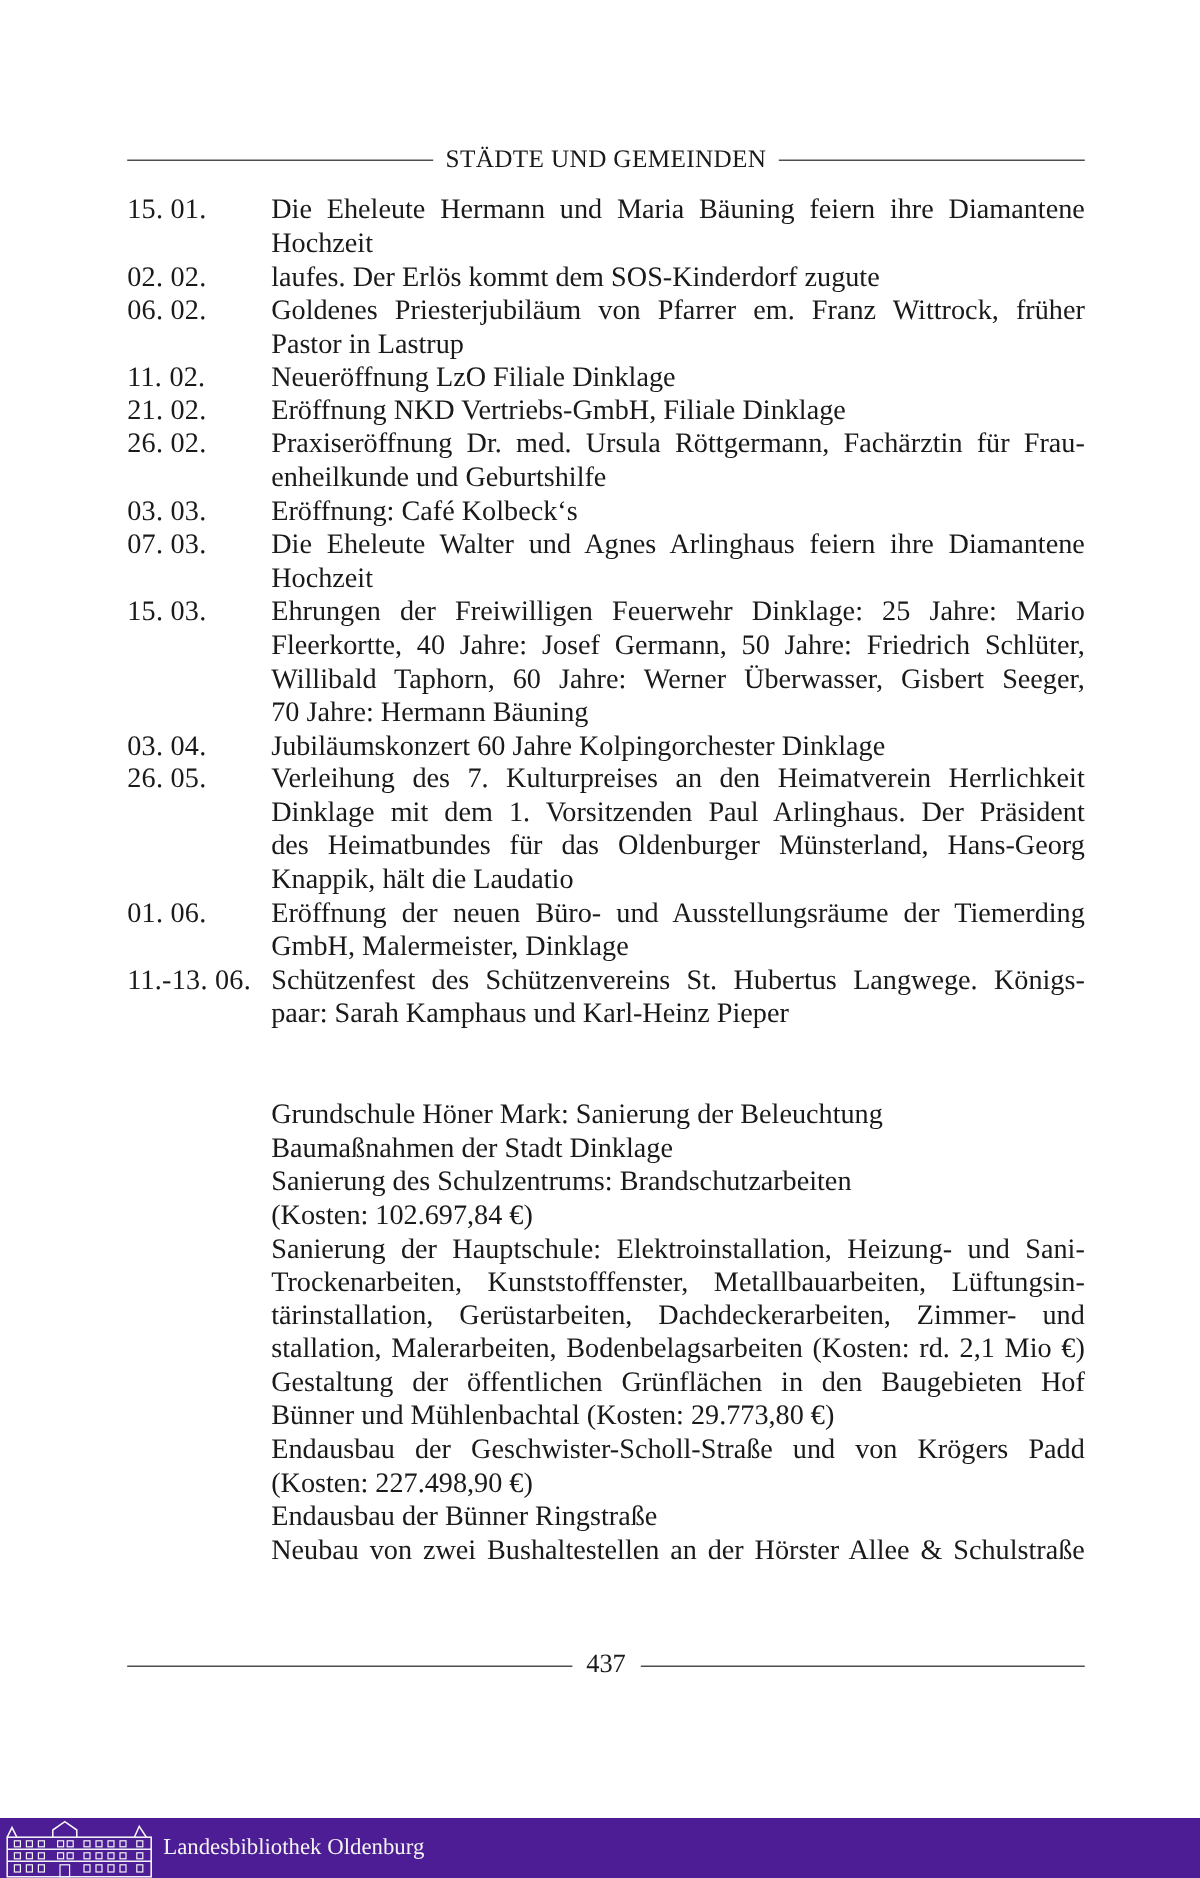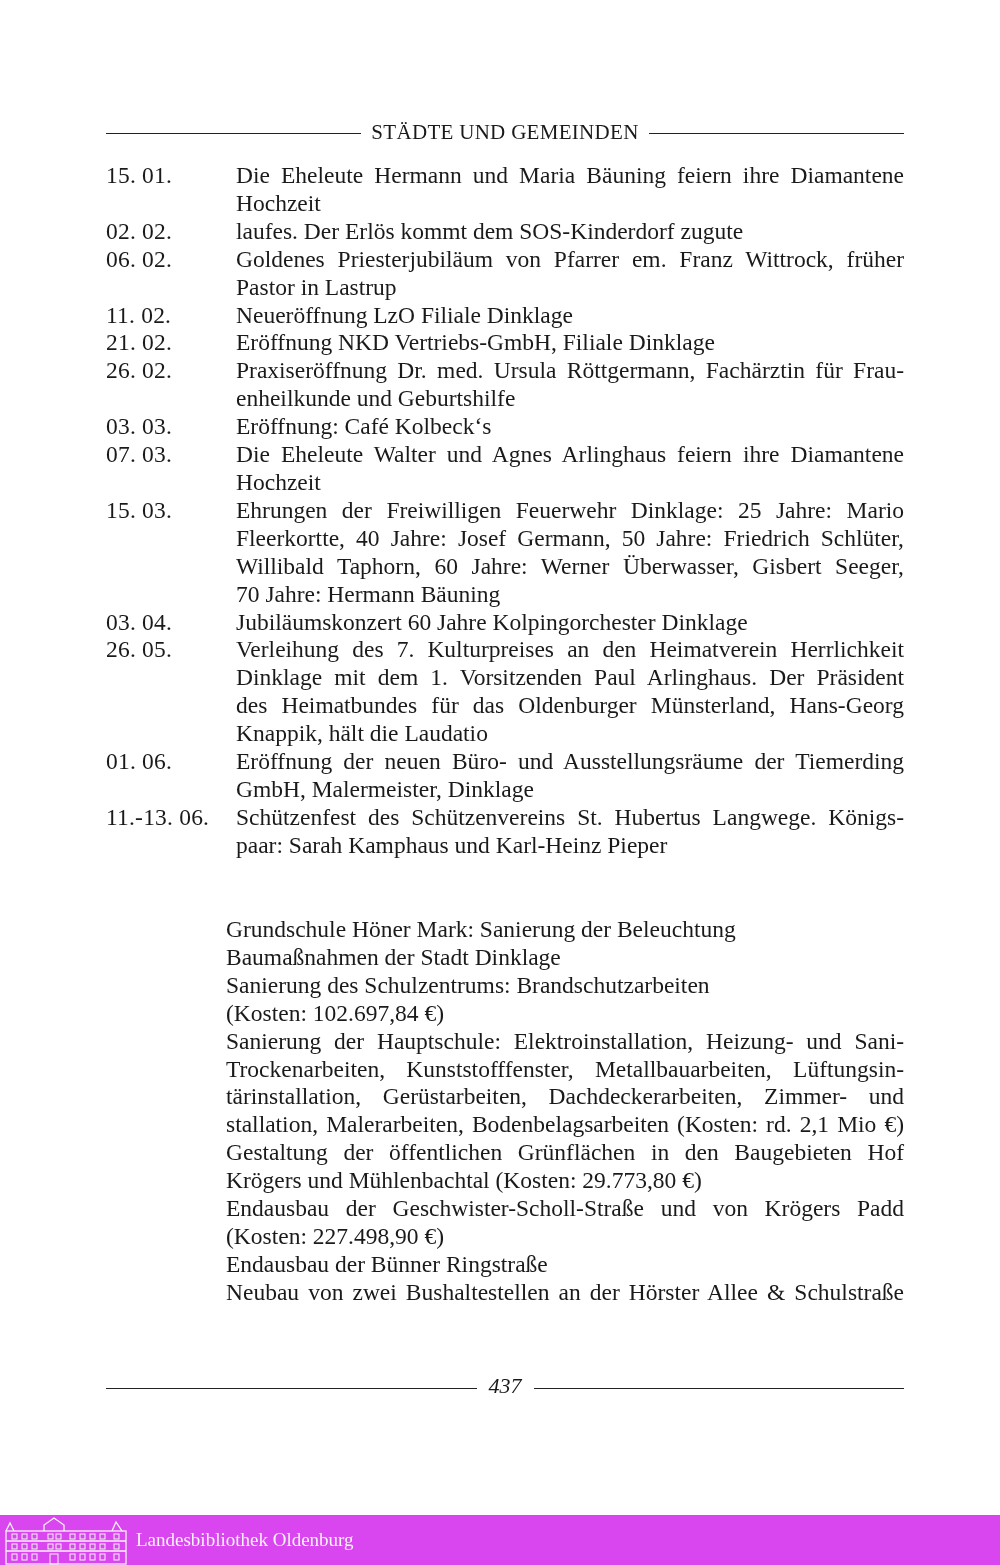--- a/index.html
+++ b/index.html
@@ -11,38 +11,38 @@
   .running-head {
     position: absolute; top: 119px; left: 106px; width: 798px; height: 26px;
     display: flex; align-items: center; gap: 10px;
   }
   .running-head .rule { flex: 1; height: 1px; background: #222; margin-top: 2px; }
   .running-head .title { font-size: 21px; letter-spacing: 0.3px; white-space: nowrap; text-align: right; }
 
   .entries { position: absolute; top: 162px; left: 106px; width: 798px; }
   .entry { display: flex; font-size: 23.5px; line-height: 27.9px; }
   .entry .date { width: 120px; flex: 0 0 120px; white-space: nowrap; letter-spacing: 0.2px; }
-  .entry .text { flex: 1; text-align: justify; margin-left: 10px; }
+  .entry .text { flex: 1; text-align: justify; }
   .entry .text span { display: block; text-align: justify; text-align-last: justify; white-space: nowrap; }
   .entry .text span.last { text-align-last: left; }
 
   .baulist { position: absolute; top: 916px; left: 226px; width: 678px; font-size: 23.5px; line-height: 27.9px; }
   .baulist .line { display: block; white-space: nowrap; text-align: justify; text-align-last: justify; }
   .baulist .line.last { text-align-last: left; }
 
   .page-foot {
     position: absolute; top: 1372px; left: 106px; width: 798px; height: 28px;
-    display: flex; align-items: center; gap: 12px; font-style: italic;
+    display: flex; align-items: center; gap: 12px;
   }
   .page-foot .rule { flex: 1; height: 1px; background: #222; margin-top: 4px; }
   .page-foot .num { font-size: 22px; }
 
   .library-bar {
     position: absolute; left: 0; top: 1515px; width: 1000px; height: 50px;
-    background: #d946ef; display: flex; align-items: center;
+    background: #4c1d95; display: flex; align-items: center;
   }
   .library-bar .logo { width: 124px; height: 50px; margin-left: 4px; }
   .library-bar .name { color: #f4f4f4; font-size: 19px; margin-left: 8px; }
 </style>
 </head>
 <body>
 
 <div class="running-head">
   <div class="rule"></div>
   <div class="title">STÄDTE UND GEMEINDEN</div>
@@ -145,21 +145,21 @@
 <div class="baulist" id="baulist">
   <span class="line last">Grundschule Höner Mark: Sanierung der Beleuchtung</span>
 <span class="line last">Baumaßnahmen der Stadt Dinklage</span>
     <span class="line last">Sanierung des Schulzentrums: Brandschutzarbeiten</span>
     <span class="line last">(Kosten: 102.697,84 €)</span>
     <span class="line">Sanierung der Hauptschule: Elektroinstallation, Heizung- und Sani-</span>
     <span class="line">Trockenarbeiten, Kunststofffenster, Metallbauarbeiten, Lüftungsin-</span>
     <span class="line">tärinstallation, Gerüstarbeiten, Dachdeckerarbeiten, Zimmer- und</span>
     <span class="line">stallation, Malerarbeiten, Bodenbelagsarbeiten (Kosten: rd. 2,1 Mio €)</span>
     <span class="line">Gestaltung der öffentlichen Grünflächen in den Baugebieten Hof</span>
-    <span class="line last">Krögers und Mühlenbachtal (Kosten: 29.773,80 €)</span>
+    <span class="line last">Bünner und Mühlenbachtal (Kosten: 29.773,80 €)</span>
     <span class="line">Endausbau der Geschwister-Scholl-Straße und von Krögers Padd</span>
     <span class="line last">(Kosten: 227.498,90 €)</span>
     <span class="line last">Endausbau der Bünner Ringstraße</span>
     <span class="line">Neubau von zwei Bushaltestellen an der Hörster Allee &amp; Schulstraße</span>
   </div>
 
 <div class="page-foot">
   <div class="rule"></div>
   <div class="num">437</div>
   <div class="rule"></div>

